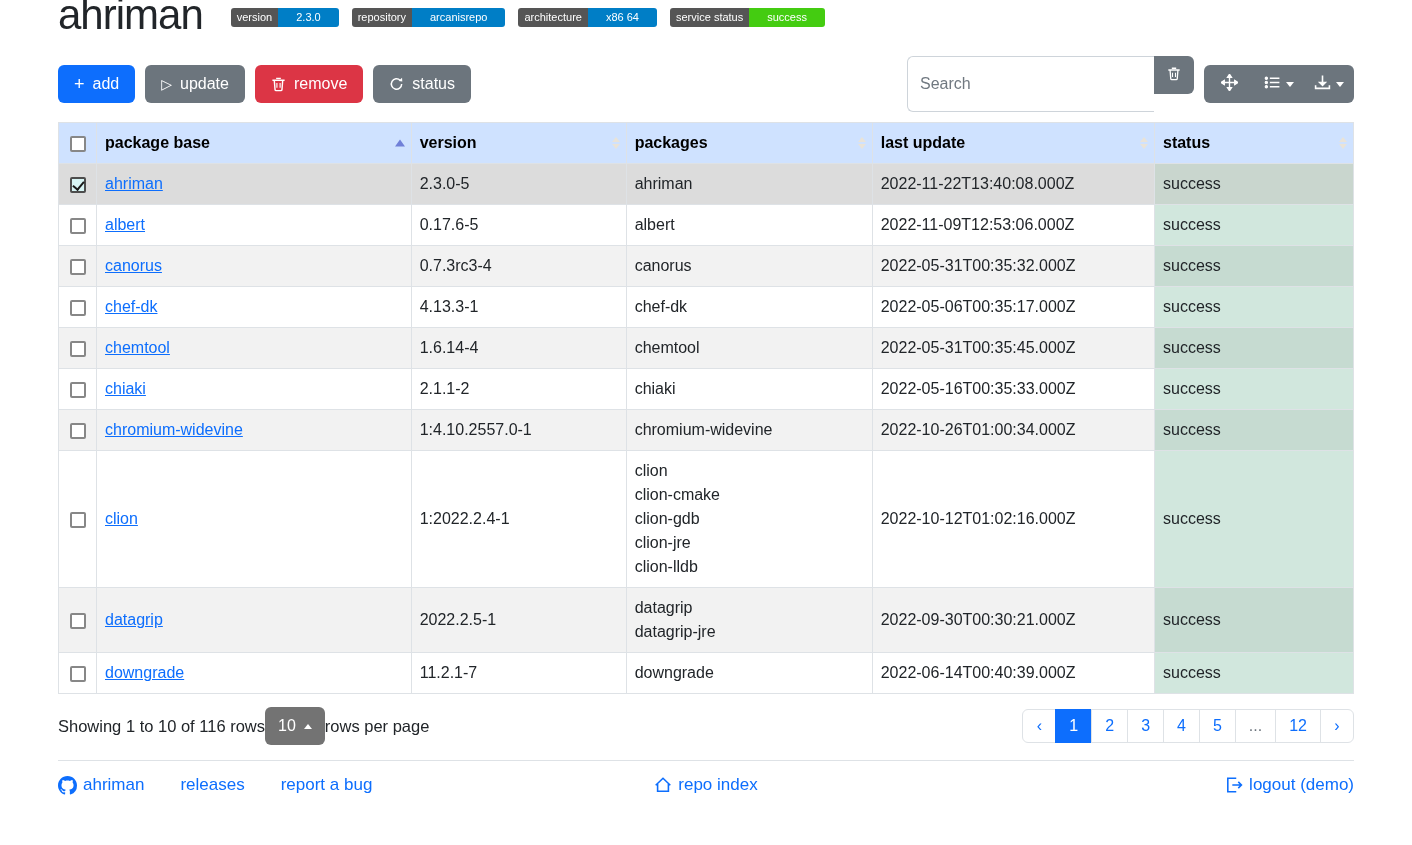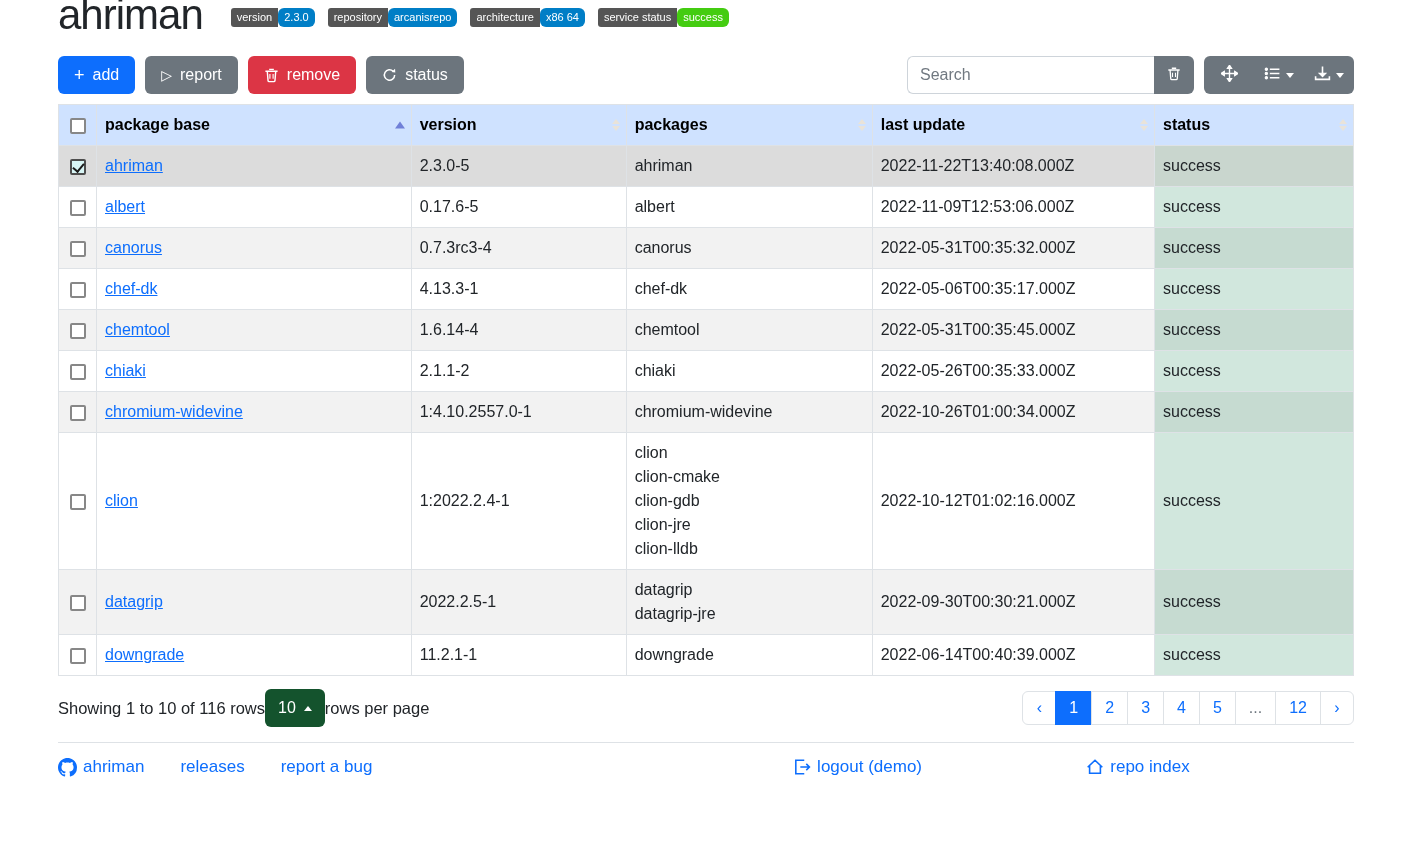--- a/index.html
+++ b/index.html
@@ -10,41 +10,41 @@
     padding: 0 58px;
   }
   .container { max-width:1296px; margin:0 auto; }
 
   
   .header-row { display:flex; align-items:center; margin-top:-9px; }
   h1.title { font-size:42px; font-weight:500; margin:0 28px 0 0; letter-spacing:-1px; }
   .badges { display:flex; gap:13px; align-items:center; margin-top:4px; }
   .badge { display:inline-flex; font-size:11px; font-weight:400; color:#fff; border-radius:3px; overflow:hidden; line-height:1; }
   .badge .b-label { background:#555; padding:4px 6px; }
-  .badge .b-value { padding:4px 6px;border-radius:6px; }
+  .badge .b-value { padding:4px 18px; }
 
   
   .toolbar { display:flex; justify-content:space-between; align-items:center; margin:17px 0 10px; }
   .toolbar-left { display:flex; gap:10px; }
   .btn {
     display:inline-flex; align-items:center; gap:8px;
     border:none; border-radius:6px; padding:0 16px; height:38px;
     font-size:16px; color:#fff; cursor:pointer; font-family:inherit;
   }
   .btn-primary { background:#0d6efd; }
   .btn-secondary { background:#6c757d; }
   .btn-danger { background:#dc3545; }
   .btn .ico { display:inline-flex; align-items:center; }
   .plus-glyph { font-size:18px; line-height:1; }
   .play-glyph { font-size:14px; line-height:1; }
 
   .toolbar-right { display:flex; gap:10px; align-items:center; }
   .search-group { display:flex; }
   .search-input {
-    width:247px; height:38px; border:1px solid #ced4da; border-right:none;
+    width:247px; height:56px; border:1px solid #ced4da; border-right:none;
     border-radius:6px 0 0 6px; padding:6px 12px; font-size:16px; font-family:inherit;
     color:#212529; outline:none;
   }
   .search-input::placeholder { color:#707880; }
   .search-clear {
     width:40px; height:38px; background:#6c757d; border:none; color:#fff;
     border-radius:0 6px 6px 0; cursor:pointer; display:flex; align-items:center; justify-content:center;
   }
   .icon-group { display:flex; border-radius:6px; overflow:hidden; }
   .icon-group .ibtn {
@@ -79,21 +79,21 @@
   .cb.checked { background:#d8f5f5; border-color:#4d4d4d; }
   .cb.checked::after {
     content:""; position:absolute; left:3px; top:0px; width:5px; height:9px;
     border:solid #1a1a1a; border-width:0 2px 2px 0; transform:rotate(40deg);
   }
 
   
   .pager-row { display:flex; justify-content:space-between; align-items:center; margin-top:13px; }
   .pager-left { display:flex; align-items:center; font-size:16.5px; color:#212529; }
   .page-size-btn {
-    background:#14532d; color:#fff; border:none; border-radius:6px; height:38px; padding:0 13px;
+    background:#737373; color:#fff; border:none; border-radius:6px; height:38px; padding:0 13px;
     display:inline-flex; align-items:center; gap:8px; font-size:16px; cursor:pointer; font-family:inherit;
   }
   ul.pagination { display:flex; list-style:none; margin:0; padding:0; }
   ul.pagination li a {
     display:block; padding:7px 13px; border:1px solid #dee2e6; margin-left:-1px;
     color:#0d6efd; text-decoration:none; font-size:16px; min-width:34px; text-align:center; cursor:pointer;
   }
   ul.pagination li:first-child a { border-radius:6px 0 0 6px; }
   ul.pagination li:last-child a { border-radius:0 6px 6px 0; }
   ul.pagination li.active a { background:#0d6efd; border-color:#0d6efd; color:#fff; }
@@ -137,21 +137,21 @@
   </div>
 
   <div class="toolbar">
     <div class="toolbar-left">
       <button class="btn btn-primary">
         <span class="ico plus-glyph">+</span>
         <span>add</span>
       </button>
       <button class="btn btn-secondary">
         <span class="ico play-glyph">▷</span>
-        <span>report</span>
+        <span>update</span>
       </button>
       <button class="btn btn-danger">
         <span class="ico">
           <svg width="15" height="16" viewBox="0 0 16 16" fill="none" stroke="#fff" stroke-width="1.5">
             <path d="M5.5 2h5M1.5 4h13M3.5 4l.8 10a1.2 1.2 0 0 0 1.2 1.1h5a1.2 1.2 0 0 0 1.2-1.1l.8-10"></path>
             <path d="M6.3 7v5M9.7 7v5" stroke-width="1.2"></path>
           </svg>
         </span>
         <span>remove</span>
       </button>
@@ -309,21 +309,21 @@
           <td>2022-05-31T00:35:45.000Z</td>
           <td class="status-cell">success</td>
         </tr>
         <tr>
           <td class="cell-check"><span class="cb"></span></td>
           <td><a href="#" class="pkg-link">chiaki</a></td>
           <td>2.1.1-2</td>
           <td>
             <div class="pkg-line">chiaki</div>
           </td>
-          <td>2022-05-26T00:35:33.000Z</td>
+          <td>2022-05-16T00:35:33.000Z</td>
           <td class="status-cell">success</td>
         </tr>
         <tr class="striped">
           <td class="cell-check"><span class="cb"></span></td>
           <td><a href="#" class="pkg-link">chromium-widevine</a></td>
           <td>1:4.10.2557.0-1</td>
           <td>
             <div class="pkg-line">chromium-widevine</div>
           </td>
           <td>2022-10-26T01:00:34.000Z</td>
@@ -350,21 +350,21 @@
           <td>
             <div class="pkg-line">datagrip</div>
             <div class="pkg-line">datagrip-jre</div>
           </td>
           <td>2022-09-30T00:30:21.000Z</td>
           <td class="status-cell">success</td>
         </tr>
         <tr>
           <td class="cell-check"><span class="cb"></span></td>
           <td><a href="#" class="pkg-link">downgrade</a></td>
-          <td>11.2.1-1</td>
+          <td>11.2.1-7</td>
           <td>
             <div class="pkg-line">downgrade</div>
           </td>
           <td>2022-06-14T00:40:39.000Z</td>
           <td class="status-cell">success</td>
         </tr>
       </tbody>
   </table>
 
   <div class="pager-row">
@@ -419,35 +419,35 @@
         </span>
         <span>ahriman</span>
       </a>
       <a href="#">
         <span>releases</span>
       </a>
       <a href="#">
         <span>report a bug</span>
       </a>
     </div>
+    <div class="fseg center">
+      <a href="#">
+        <span>
+          <svg width="18" height="18" viewBox="0 0 16 16" fill="none" stroke="#0d6efd" stroke-width="1.4">
+            <path d="M1.5 8.2 8 2l6.5 6.2M3.2 7v6.5h9.6V7"></path>
+          </svg>
+        </span>
+        <span>repo index</span>
+      </a>
+    </div>
     <div class="fseg right">
       <a href="#">
         <span>
           <svg width="18" height="18" viewBox="0 0 16 16" fill="none" stroke="#0d6efd" stroke-width="1.4">
             <path d="M10 2H2.5v12H10M6.5 8h8M11.8 5.2 14.6 8l-2.8 2.8"></path>
           </svg>
         </span>
         <span>logout (demo)</span>
       </a>
     </div>
-    <div class="fseg center">
-      <a href="#">
-        <span>
-          <svg width="18" height="18" viewBox="0 0 16 16" fill="none" stroke="#0d6efd" stroke-width="1.4">
-            <path d="M1.5 8.2 8 2l6.5 6.2M3.2 7v6.5h9.6V7"></path>
-          </svg>
-        </span>
-        <span>repo index</span>
-      </a>
-    </div>
   </div>
 
 </div>
 
 </body></html>

